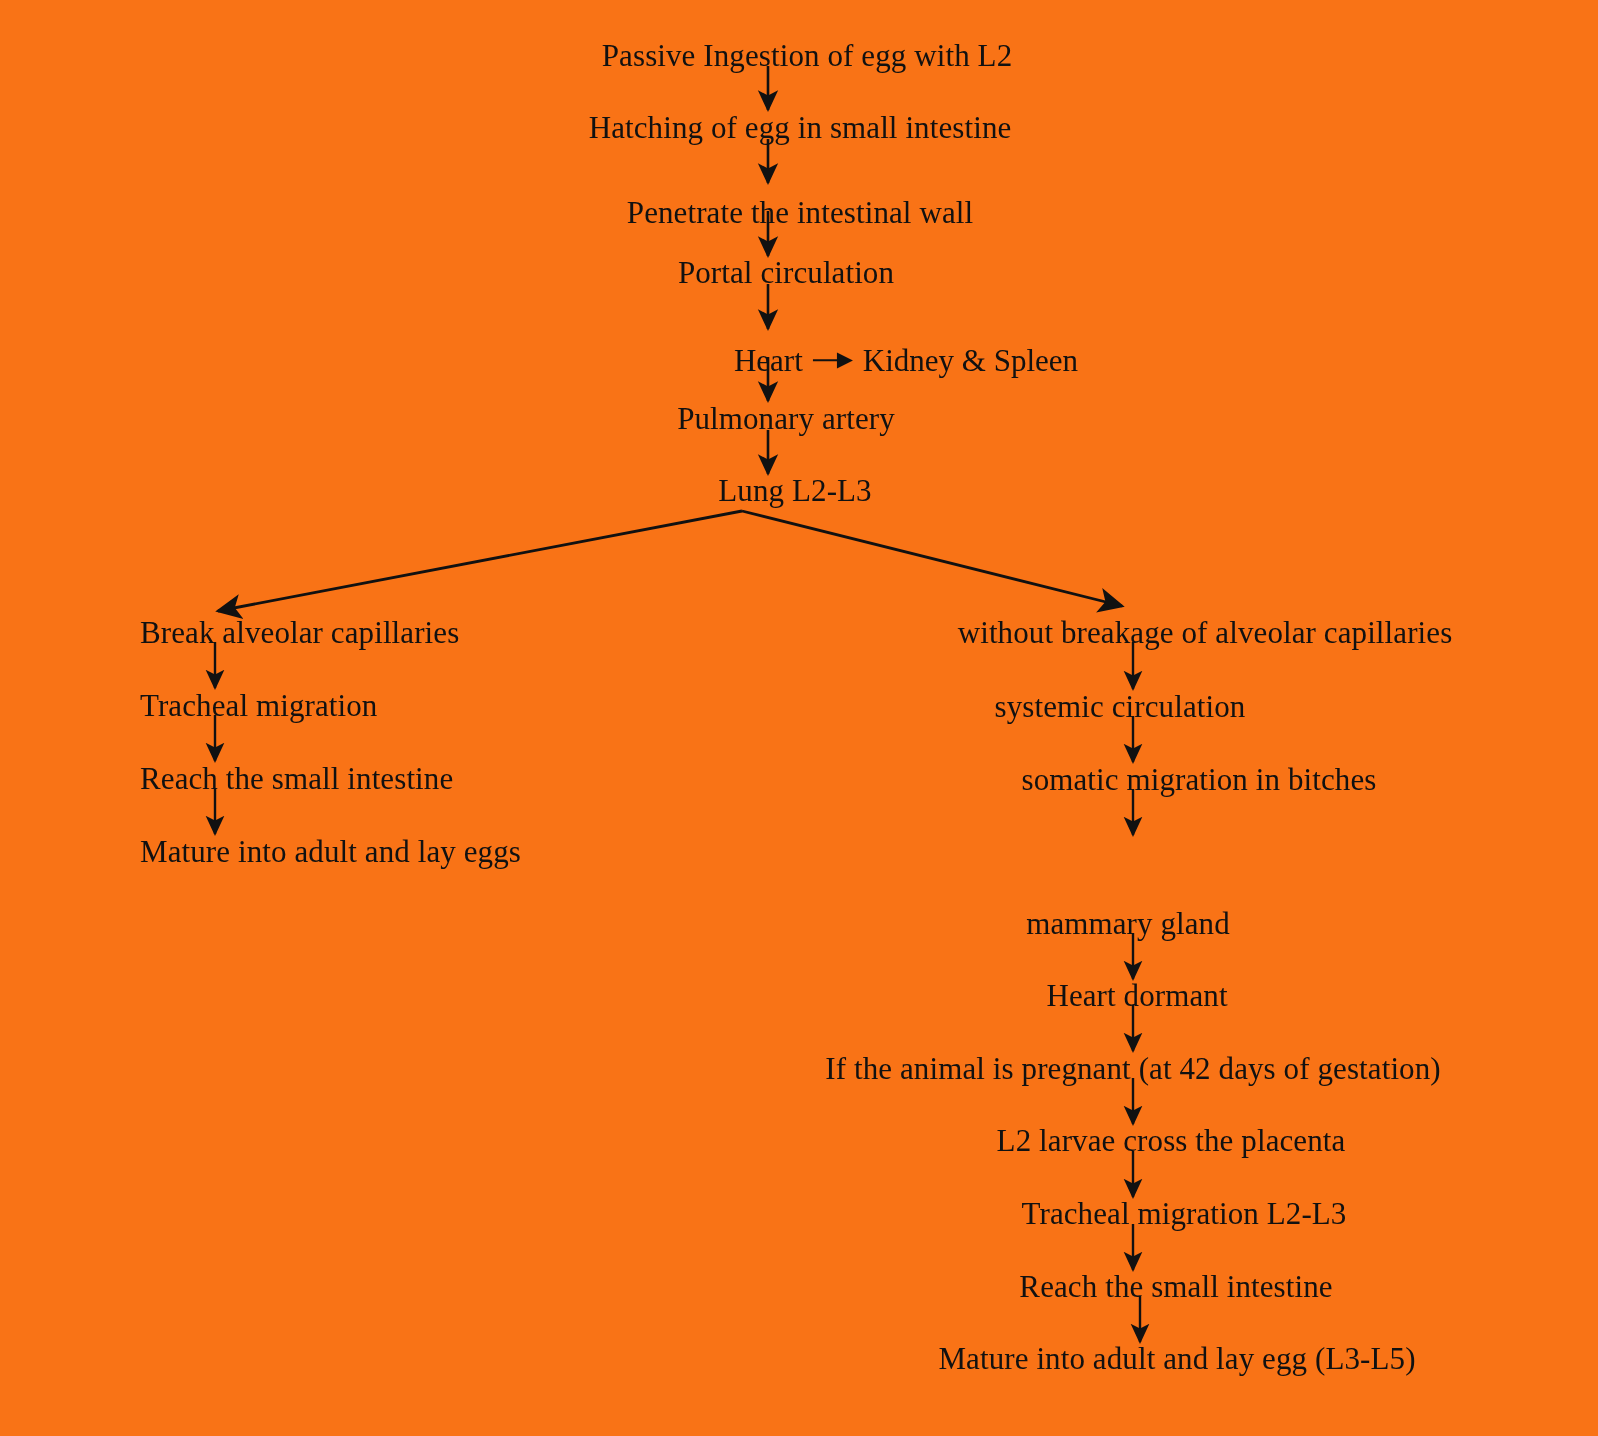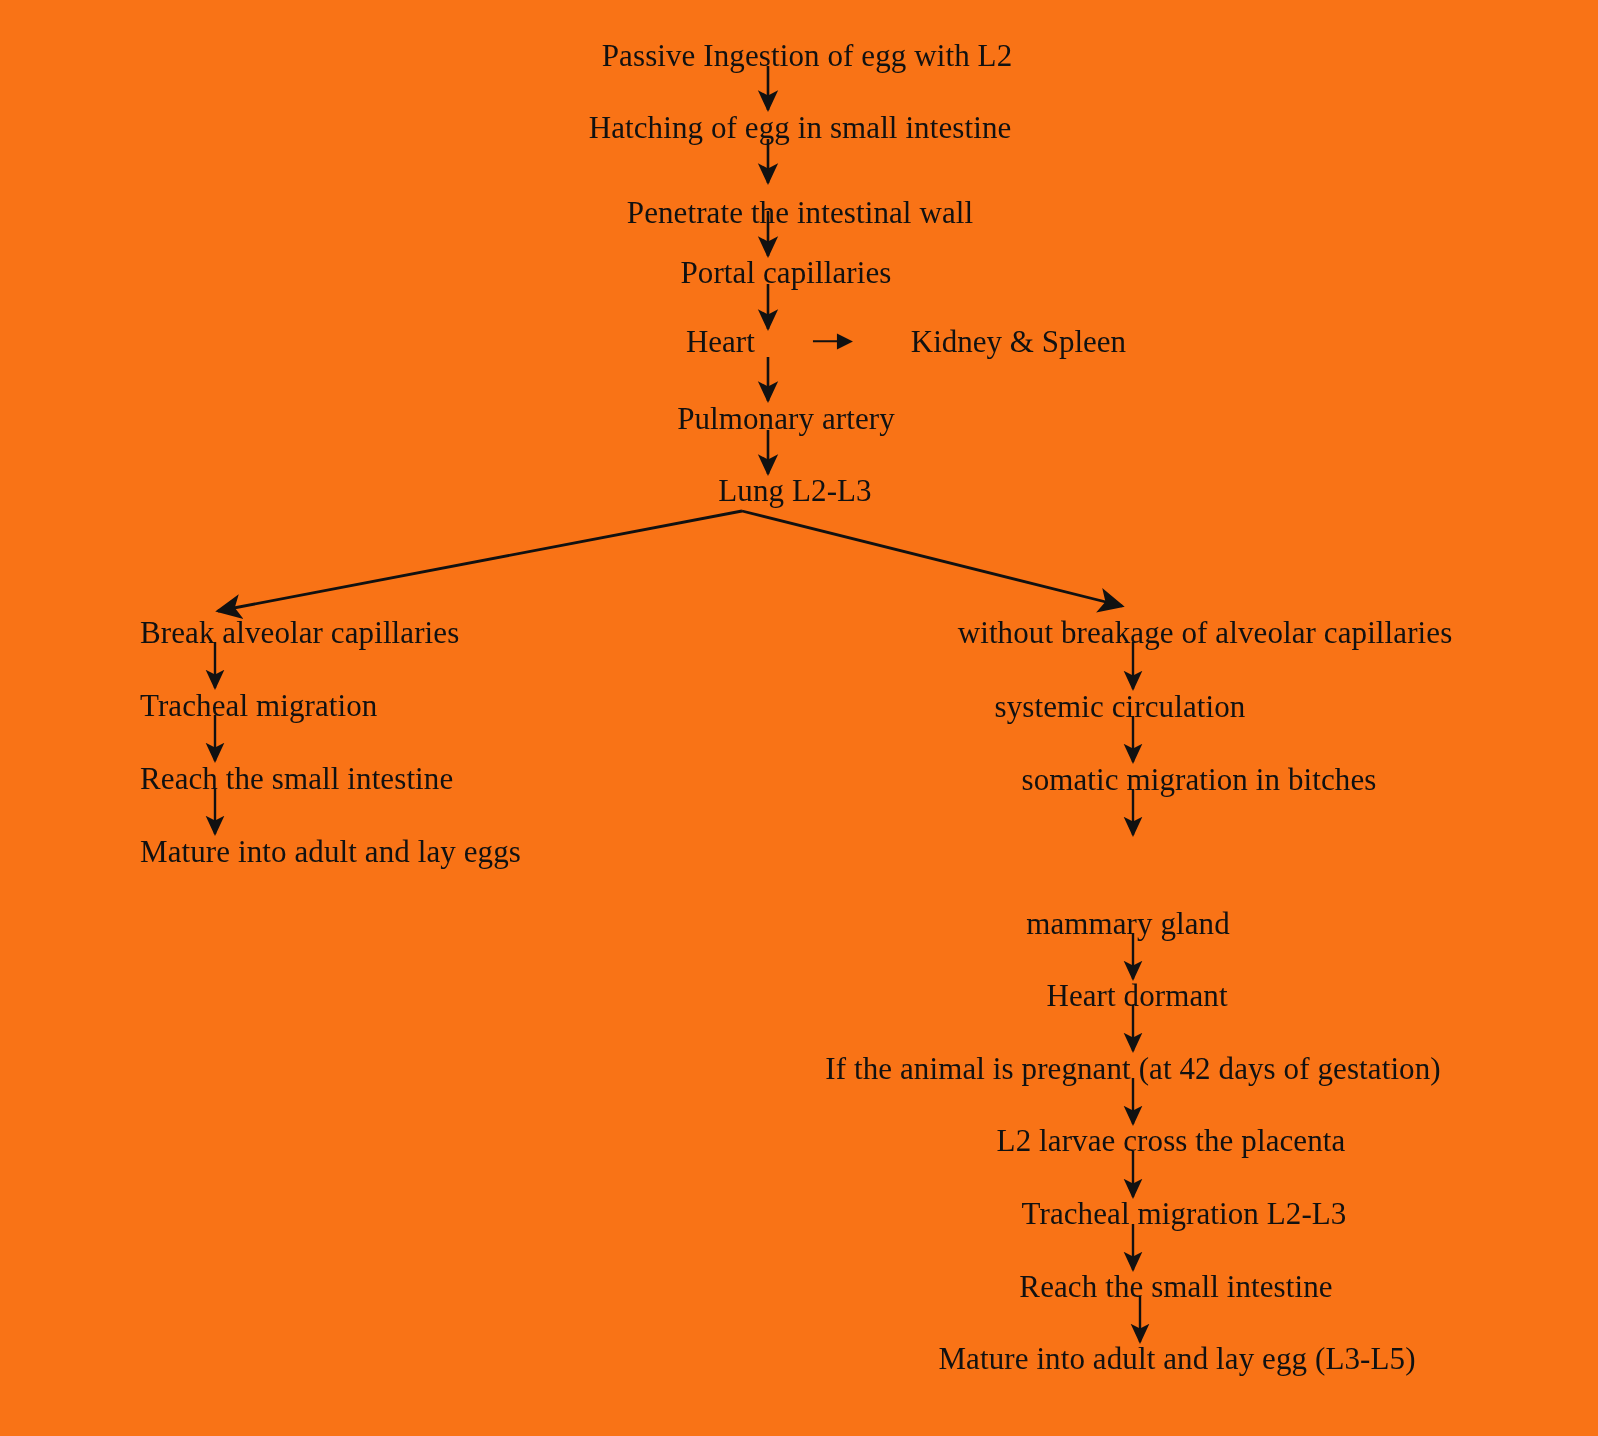--- a/index.html
+++ b/index.html
@@ -125,23 +125,23 @@
       <line x1="1140" y1="1296" x2="1140" y2="1342"></line>
     </g>
   </svg>
 
   <div class="node center" style="left:807px; top:55px;">Passive Ingestion of egg with L2</div>
 
   <div class="node center" style="left:800px; top:127px;">Hatching of egg in small intestine</div>
 
   <div class="node center" style="left:800px; top:200px;margin-top:12px;">Penetrate the intestinal wall</div>
 
-  <div class="node center" style="left:786px; top:272px;">Portal capillaries</div>
+  <div class="node center" style="left:786px; top:272px;">Portal circulation</div>
 
-  <div class="inline-row" style="left:906px; top:341px;gap:48px;">
+  <div class="inline-row" style="left:906px; top:360px;">
     <span>Heart</span>
     <span class="h-arrow">
       <span class="shaft"></span>
         <span class="head"></span>
     </span>
     <span>Kidney &amp; Spleen</span>
   </div>
 
   <div class="node center" style="left:786px; top:418px;">Pulmonary artery</div>
 

